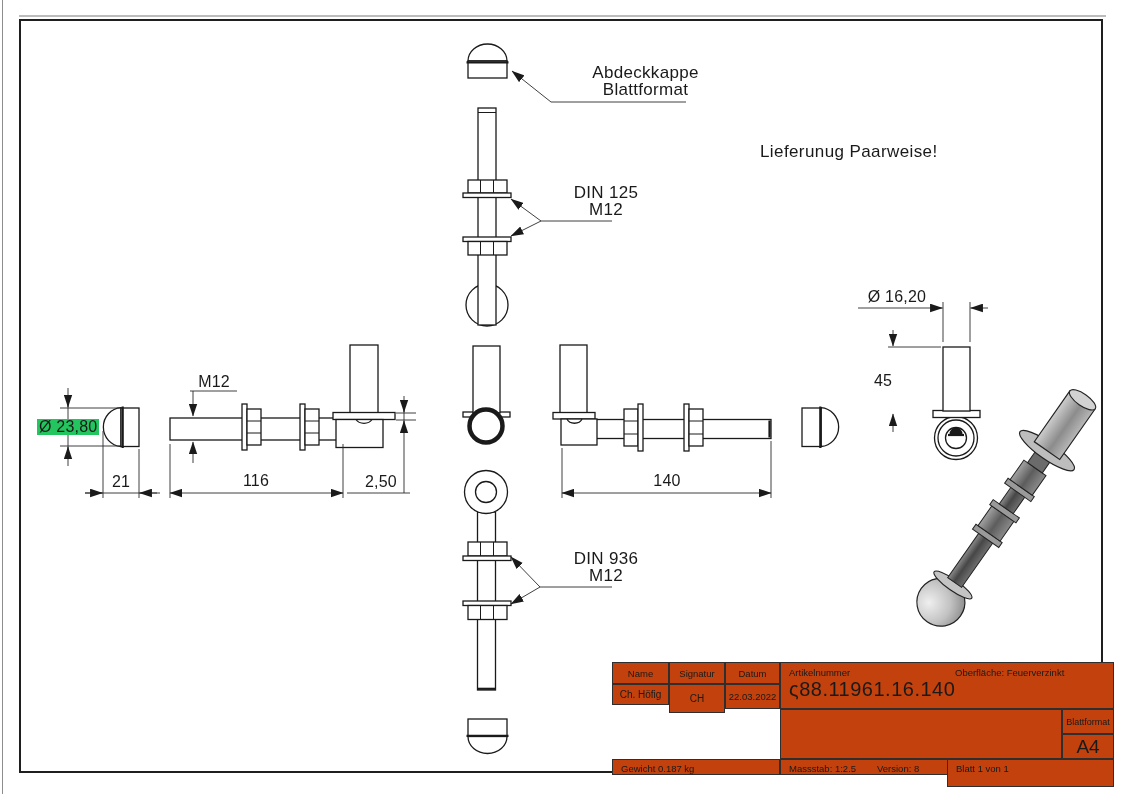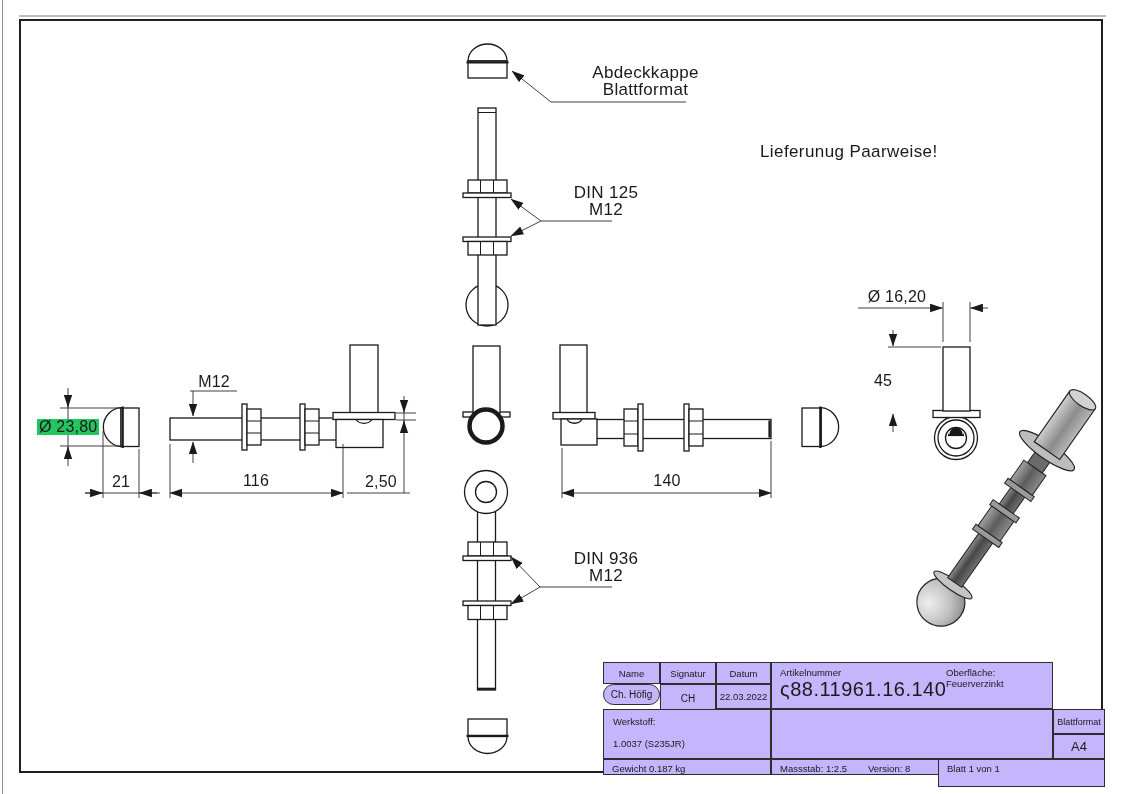--- a/index.html
+++ b/index.html
@@ -3,21 +3,21 @@
 <meta charset="utf-8">
 <style>
   html,body{margin:0;padding:0;background:#fff;}
   #stage{position:relative;width:1123px;height:794px;background:#ffffff;overflow:hidden;
          font-family:"Liberation Sans",sans-serif;color:#1a1a1a;}
   .lbl{position:absolute;white-space:nowrap;line-height:1.0;}
   .ctr{text-align:center;}
   .callout{font-size:17px;letter-spacing:.3px;margin-left:28px;}
   .callout div{line-height:17px;}
   .dim{font-size:16px;letter-spacing:.2px;}
-  .tb{position:absolute;box-sizing:border-box;border:1px solid #2e2e2e;background:#c4b5fd;font-size:9.5px;}
+  .tb{position:absolute;box-sizing:border-box;border:1px solid #2e2e2e;background:#c2410c;font-size:9.5px;margin-left:9px;}
   .tb .pad{padding:3px 0 0 8px;}
   .tbc{display:flex;align-items:center;justify-content:center;}
   #edge-left{position:absolute;left:2px;top:0;width:1px;height:794px;background:#8d8d8d;}
   #sheet-shadow{position:absolute;left:19px;top:15px;width:1087px;height:2px;background:#bcbcbc;}
   #sheet-frame{position:absolute;left:19px;top:19px;width:1084px;height:754px;border:2px solid #1f1f1f;box-sizing:border-box;}
   svg{position:absolute;left:0;top:0;}
 </style>
 </head>
 <body>
 
@@ -255,37 +255,33 @@
   <div class="lbl dim ctr" style="left:232px;top:473px;width:48px;">116</div>
   <div class="lbl dim ctr" style="left:358px;top:474px;width:46px;">2,50</div>
   <div class="lbl dim ctr" style="left:644px;top:473px;width:46px;">140</div>
   <div class="lbl dim ctr" style="left:858px;top:289px;width:78px;">Ø 16,20</div>
   <div class="lbl dim" style="left:874px;top:373px;">45</div>
 
   <div class="tb tbc" style="left:603px;top:662px;width:57px;height:22px;">Name</div>
   <div class="tb tbc" style="left:660px;top:662px;width:56px;height:22px;">Signatur</div>
   <div class="tb tbc" style="left:716px;top:662px;width:55px;height:22px;">Datum</div>
 
-  <div class="tb tbc" style="left:603px;top:684px;width:57px;height:21px;font-size:10px;border-radius:11px;">Ch. Höfig</div>
+  <div class="tb tbc" style="left:603px;top:684px;width:57px;height:21px;font-size:10px;">Ch. Höfig</div>
   <div class="tb tbc" style="left:660px;top:684px;width:56px;height:29px;font-size:10px;text-align:center;">CH</div>
   <div class="tb tbc" style="left:716px;top:684px;width:55px;height:25px;">22.03.2022</div>
 
-  <div class="tb" style="left:771px;top:662px;width:282px;height:47px;">
+  <div class="tb" style="left:771px;top:662px;width:334px;height:47px;">
     <span style="position:absolute;left:8px;top:4px;">Artikelnummer</span>
     <span style="position:absolute;left:174px;top:4px;">Oberfläche:  Feuerverzinkt</span>
     <span style="position:absolute;left:8px;top:15px;font-size:20px;letter-spacing:.5px;">ς88.11961.16.140</span>
   </div>
 
-  <div class="tb" style="left:603px;top:709px;width:168px;height:50px;">
-    <span style="position:absolute;left:9px;top:6px;">Werkstoff:</span>
-    <span style="position:absolute;left:9px;top:28px;">1.0037 (S235JR)</span>
-  </div>
   <div class="tb" style="left:771px;top:709px;width:282px;height:50px;"></div>
   <div class="tb tbc" style="left:1053px;top:709px;width:52px;height:25px;font-size:9px;">Blattformat</div>
-  <div class="tb tbc" style="left:1053px;top:734px;width:52px;height:25px;font-size:13px;">A4</div>
+  <div class="tb tbc" style="left:1053px;top:734px;width:52px;height:25px;font-size:19px;">A4</div>
 
   <div class="tb" style="left:603px;top:759px;width:168px;height:16px;">
     <span class="pad" style="display:block;">Gewicht 0.187 kg</span>
   </div>
   <div class="tb" style="left:771px;top:759px;width:194px;height:16px;">
     <span style="position:absolute;left:8px;top:3px;">Massstab: 1:2.5</span>
     <span style="position:absolute;left:96px;top:3px;">Version: 8</span>
   </div>
   <div class="tb" style="left:938px;top:759px;width:167px;height:28px;">
     <span class="pad" style="display:block;">Blatt 1 von 1</span>

